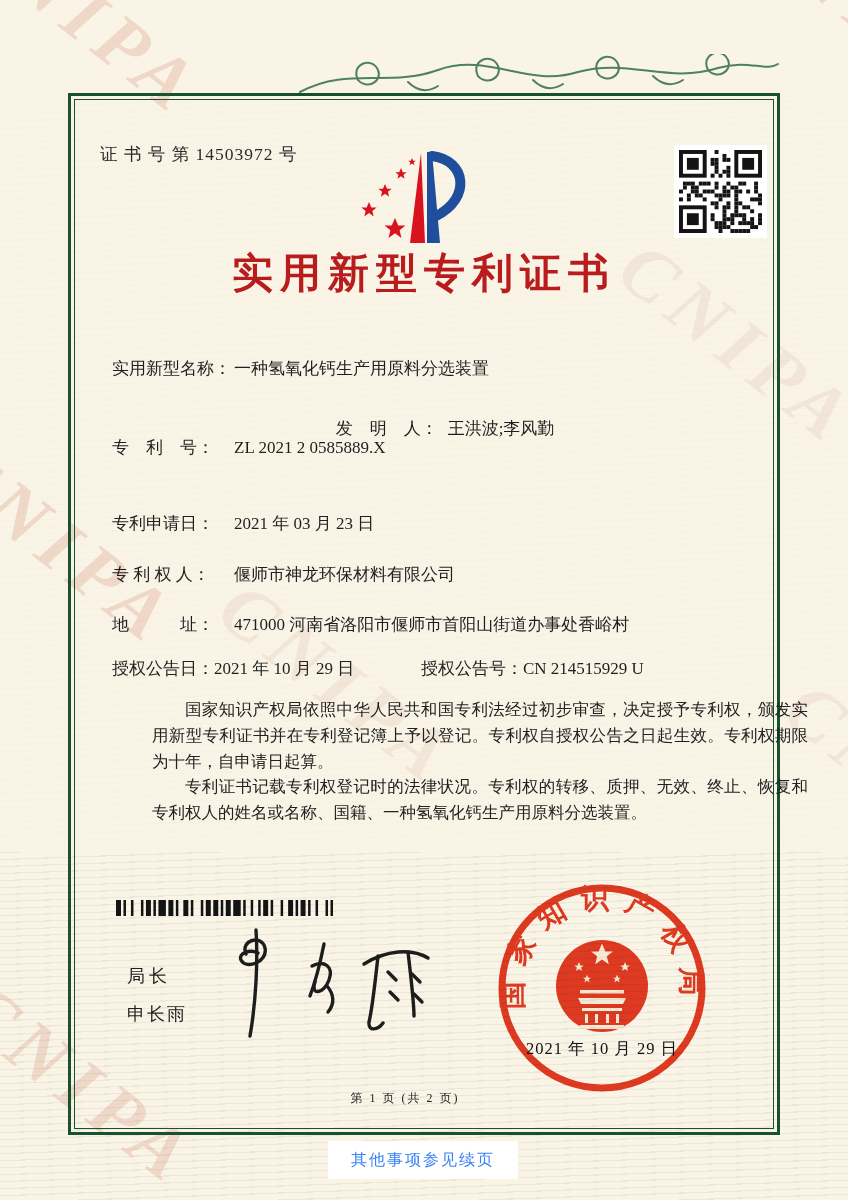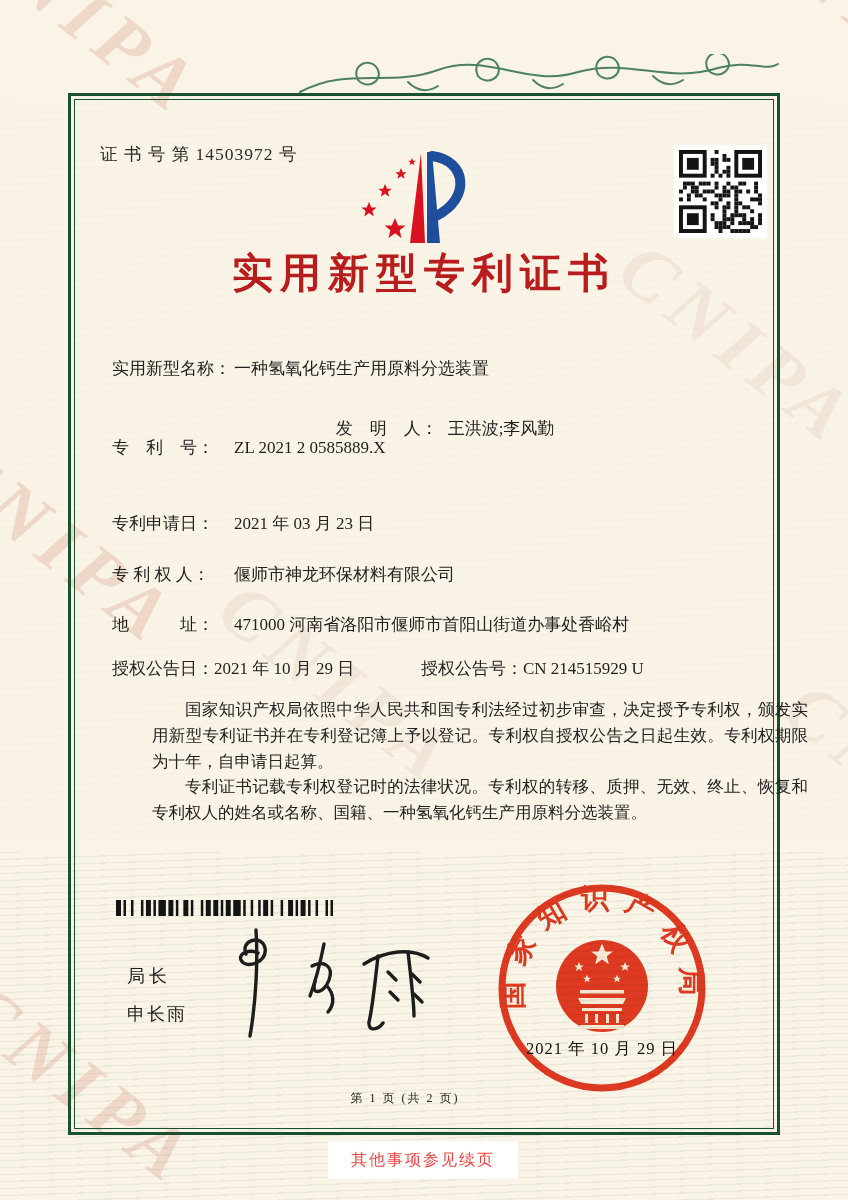--- a/index.html
+++ b/index.html
@@ -28,21 +28,21 @@
   #bcwrap{position:absolute;left:116px;top:900px;}
   #sigrole{position:absolute;left:127px;top:964px;font-size:18px;letter-spacing:4px;}
   #signame{position:absolute;left:127px;top:1002px;font-size:18px;letter-spacing:2px;}
   #sig{position:absolute;left:212px;top:924px;}
   #seal{position:absolute;left:492px;top:878px;mix-blend-mode:multiply;opacity:.95;}
   #sealdate{position:absolute;left:492px;top:1038px;width:220px;text-align:center;font-size:16.5px;
             color:#111;letter-spacing:1px;white-space:nowrap;}
   #pageinfo{position:absolute;left:0;top:1090px;width:810px;text-align:center;font-size:12px;
             letter-spacing:2px;color:#222;}
   #notebox{position:absolute;left:328px;top:1141px;width:190px;height:38px;background:#ffffff;
-           line-height:38px;text-align:center;font-size:16px;color:#ef4444;letter-spacing:2px;font-family:Liberation Serif, serif;}
+           line-height:38px;text-align:center;font-size:16px;color:#3b82f6;letter-spacing:2px;font-family:Liberation Serif, serif;}
   #flourish{position:absolute;left:298px;top:54px;}
 </style>
 </head>
 <body>
 
 <div id="page">
 
   <div class="wm" style="left:-55px;top:-30px;">CNIPA</div>
   <div class="wm" style="left:728px;top:-38px;">CNIPA</div>
   <div class="wm faint" style="left:600px;top:300px;">CNIPA</div>

